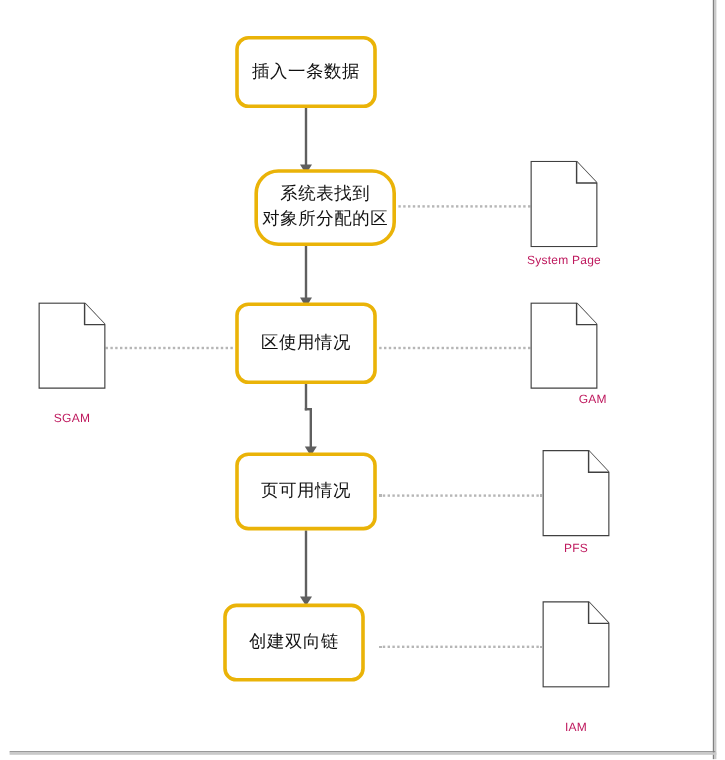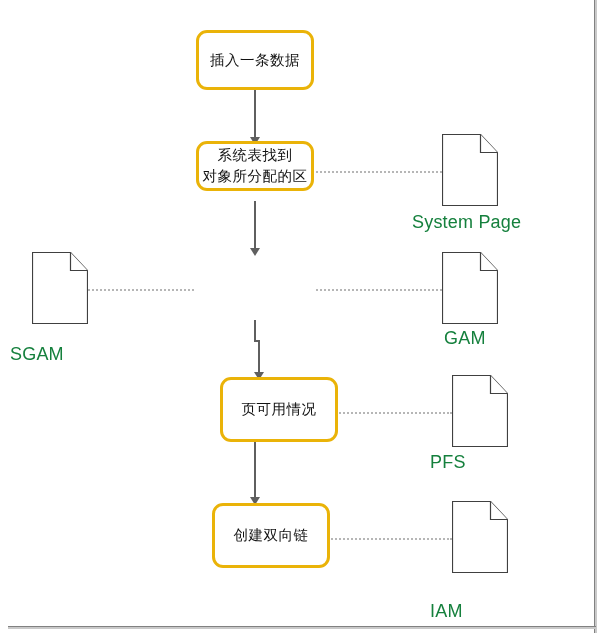--- a/index.html
+++ b/index.html
@@ -90,23 +90,23 @@
     height: 0;
     border-top: 2px dotted #b6b6b6;
   }
 
   
   .docshape {
     position: absolute;
   }
   .doclabel {
     position: absolute;
-    text-align: left;
-    color: #15803d;
-    font-size: 18px;
+    text-align: center;
+    color: #be185d;
+    font-size: 10px;
     letter-spacing: 0.2px;
     white-space: nowrap;
   }
 </style>
 </head>
 <body>
 
 <div id="canvas">
 
   <div id="frame-right"></div>
@@ -129,27 +129,28 @@
   <div class="vline" style="left:254px; top:320px; height:22px;"></div>
   <div class="vline" style="left:258px; top:340px; height:36px;"></div>
   <div class="vline" style="left:254px; top:340px; width:6px; height:2px;"></div>
   <div class="arrowhead" style="left:254px; top:372px;"></div>
 
   <div class="vline" style="left:254px; top:442px; height:58px;"></div>
   <div class="arrowhead" style="left:250px; top:497px;"></div>
 
   <div class="proc" style="left:196px; top:30px; width:118px; height:60px;">插入一条数据</div>
 
-  <div class="proc" style="left:196px; top:141px; width:118px; height:50px;">系统表找到
+  <div class="proc" style="left:212px; top:141px; width:118px; height:64px;border-radius:20px;">系统表找到
 对象所分配的区</div>
 
+  <div class="proc" style="left:196px; top:252px; width:118px; height:68px;">区使用情况</div>
 
-  <div class="proc" style="left:196px; top:377px; width:118px; height:65px;margin-left:24px;">页可用情况</div>
+  <div class="proc" style="left:196px; top:377px; width:118px; height:65px;">页可用情况</div>
 
-  <div class="proc" style="left:212px; top:503px; width:118px; height:65px;">创建双向链</div>
+  <div class="proc" style="left:186px; top:503px; width:118px; height:65px;">创建双向链</div>
 
   <div class="docshape" style="left:442px; top:134px;">
     <svg width="56" height="72" viewBox="0 0 56 72">
       <path d="M0.5,0.5 L38.5,0.5 L55.5,18.5 L55.5,71.5 L0.5,71.5 Z" fill="#ffffff" stroke="#404040" stroke-width="1.2"></path>
       <path d="M38.5,0.5 L38.5,18.5 L55.5,18.5" fill="#ffffff" stroke="#404040" stroke-width="1.2"></path>
     </svg>
   </div>
   <div class="doclabel" style="left:412px; top:212px; width:116px;">System Page</div>
 
   <div class="docshape" style="left:32px; top:252px;">

